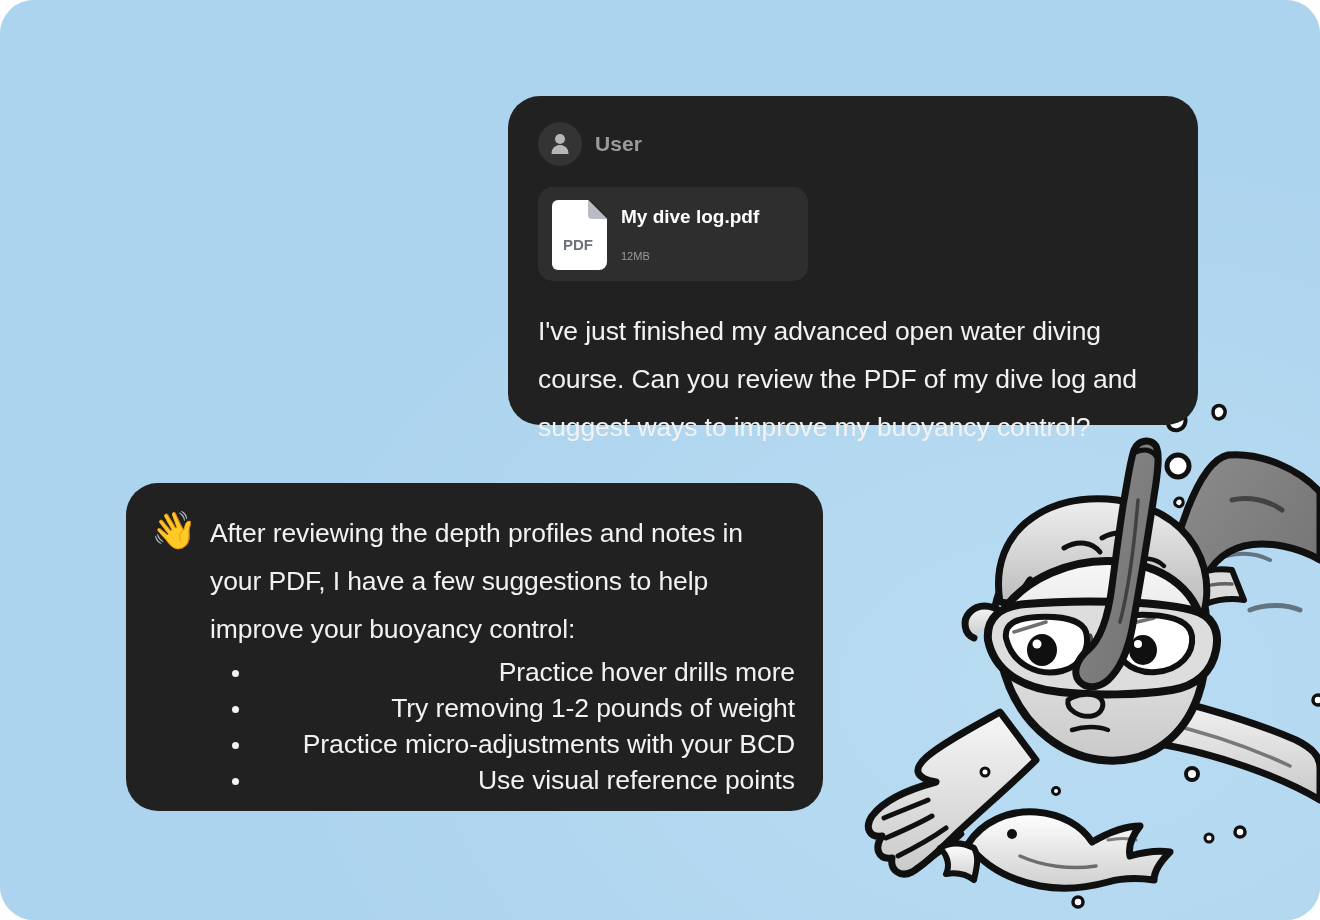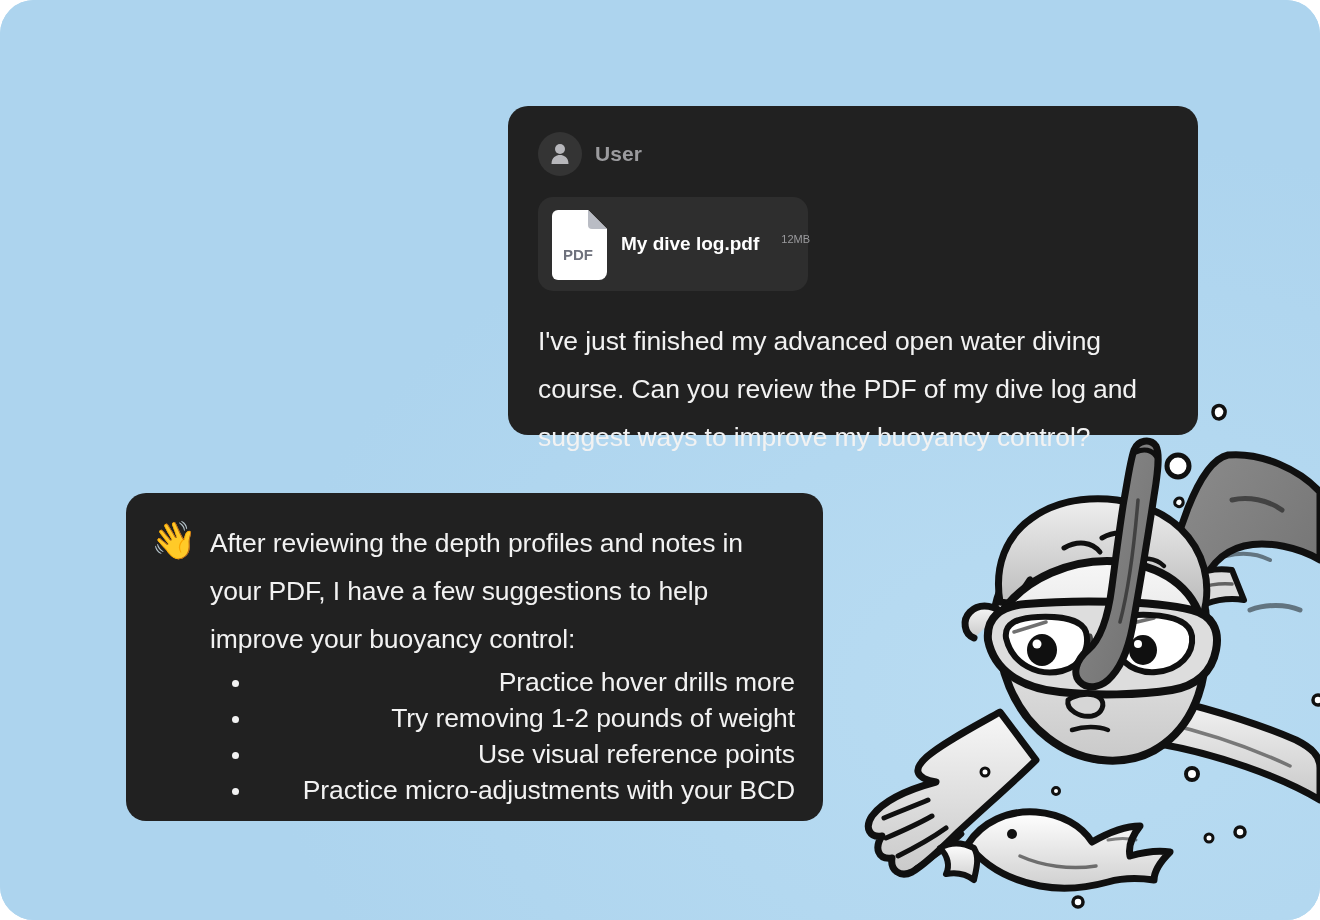--- a/index.html
+++ b/index.html
@@ -25,22 +25,21 @@
   #illustration {
     position: absolute;
     inset: 0;
     pointer-events: none;
   }
 
   
   .bubble {
     position: absolute;
     background: #212121;
-    border-radius: 20px;
-    margin-top: 10px;
+    border-radius: 32px;
   }
 
   #user-bubble {
     left: 508px;
     top: 96px;
     width: 690px;
     height: 329px;
     padding: 24px 28px 26px 30px;
   }
 
@@ -86,21 +85,21 @@
 
   .pdf-icon {
     width: 55px;
     height: 68px;
     position: relative;
     flex: 0 0 auto;
   }
 
   .pdf-icon svg { display: block; }
 
-  .attach-meta { display: flex; gap: 22px; min-width: 0; }
+  .attach-meta { display: flex; flex-direction: column; gap: 22px; min-width: 0; }
 
   .attach-name {
     color: #ffffff;
     font-size: 19px;
     font-weight: bold;
     white-space: nowrap;
   }
 
   .attach-size {
     color: #9a9a9d;
@@ -351,19 +350,19 @@
   <div class="bubble" id="assistant-bubble">
 
     <span class="wave-emoji">👋</span>
 
     <div class="assistant-body">
       <div class="assistant-intro">After reviewing the depth profiles and notes in your PDF, I have a few suggestions to help improve your buoyancy control:</div>
 
       <ul class="assistant-list">
         <li>Practice hover drills more</li>
         <li>Try removing 1-2 pounds of weight</li>
+        <li>Practice micro-adjustments with your BCD</li>
         <li>Use visual reference points</li>
-        <li>Practice micro-adjustments with your BCD</li>
       </ul>
     </div>
   </div>
 
 </div>
 
 </body></html>

